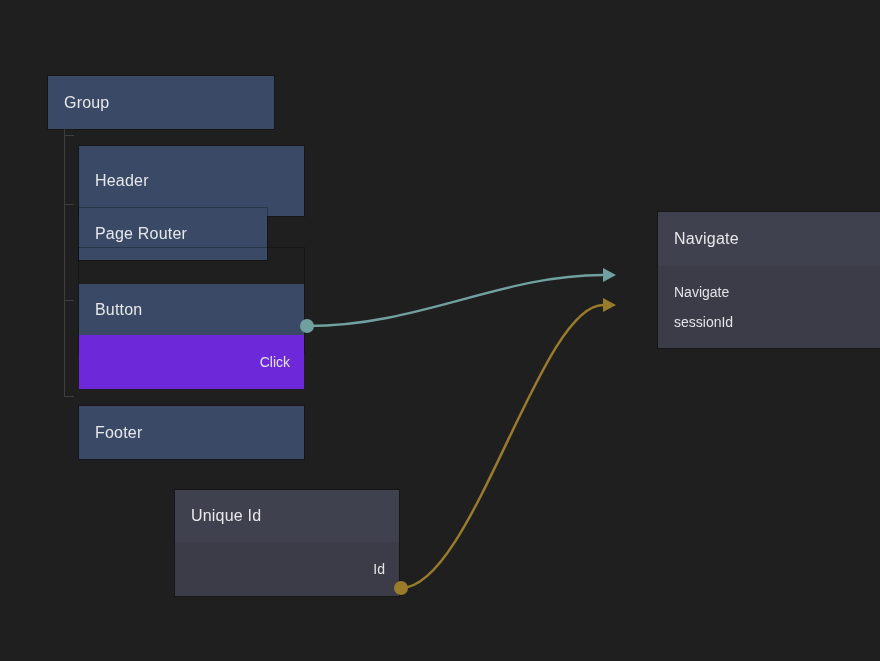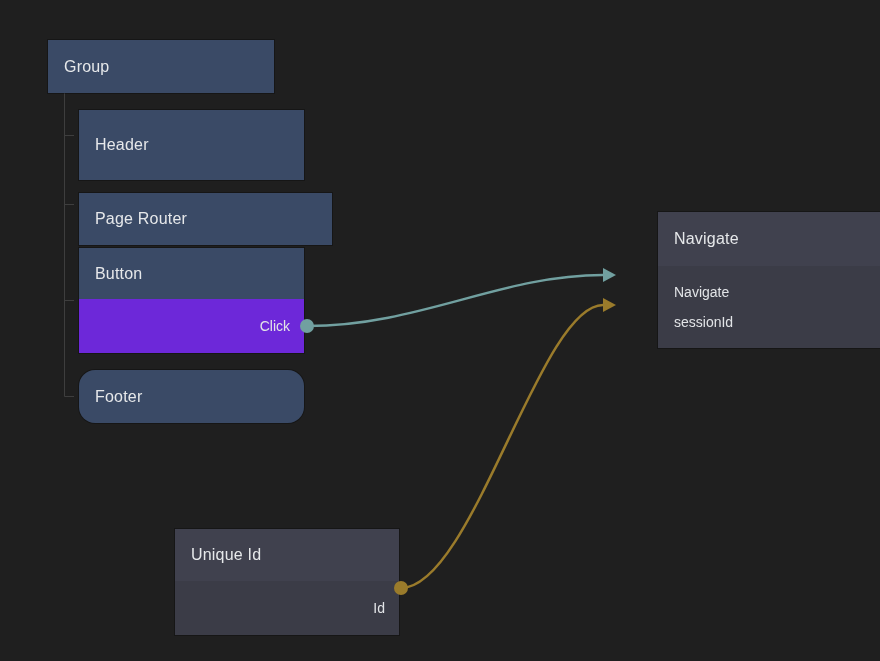--- a/index.html
+++ b/index.html
@@ -27,21 +27,21 @@
     color: #e6e8ea;
   }
   .node-header {
     display: flex;
     align-items: center;
     padding-left: 16px;
     font-size: 16px;
     letter-spacing: 0.2px;
     box-sizing: border-box;
   }
-  .comp-h { background: #3a4a66; }
+  .comp-h { background: #3a4a66; margin-top: 36px; }
   .comp-b { background: #6d28d9; }
   .logic-h { background: #40414e; }
   .logic-b { background: #3b3c47; }
   .node-body {
     box-sizing: border-box;
   }
   .port-row {
     display: flex;
     align-items: center;
     font-size: 14px;
@@ -65,50 +65,50 @@
   </svg>
 
   <div class="node comp-h" style="left:48px; top:40px; width:226px; height:53px;">
     <div class="node-header fill">Group</div>
   </div>
 
   <div class="node comp-h" style="left:79px; top:110px; width:225px; height:70px;">
     <div class="node-header fill">Header</div>
   </div>
 
-  <div class="node comp-h" style="left:79px; top:193px; width:253px; height:52px;">
+  <div class="node comp-h" style="left:79px; top:172px; width:188px; height:52px;">
     <div class="node-header fill">Page Router</div>
   </div>
 
   <div class="node" style="left:79px; top:248px; width:225px; height:105px;">
     <div class="node-header comp-h" style="height:51px;">Button</div>
     <div class="node-body comp-b" style="height:54px;">
       <div class="port-row out fill">
         <span>Click</span>
       </div>
     </div>
   </div>
 
-  <div class="node comp-h" style="left:79px; top:370px; width:225px; height:53px;border-radius:16px;">
+  <div class="node comp-h" style="left:79px; top:370px; width:225px; height:53px;">
     <div class="node-header fill">Footer</div>
   </div>
 
   <div class="node" style="left:610px; top:212px; width:224px; height:136px;margin-left:48px;">
     <div class="node-header logic-h" style="height:54px;">Navigate</div>
     <div class="node-body logic-b in-rows" style="height:82px;">
       <div class="port-row in">
         <span>Navigate</span>
       </div>
       <div class="port-row in">
         <span>sessionId</span>
       </div>
     </div>
   </div>
 
-  <div class="node" style="left:175px; top:529px; width:224px; height:106px;">
+  <div class="node" style="left:175px; top:490px; width:224px; height:106px;">
     <div class="node-header logic-h" style="height:52px;">Unique Id</div>
     <div class="node-body logic-b" style="height:54px;padding-left:7px;">
       <div class="port-row out fill">
         <span>Id</span>
       </div>
     </div>
   </div>
 
   <svg class="overlay">
 

